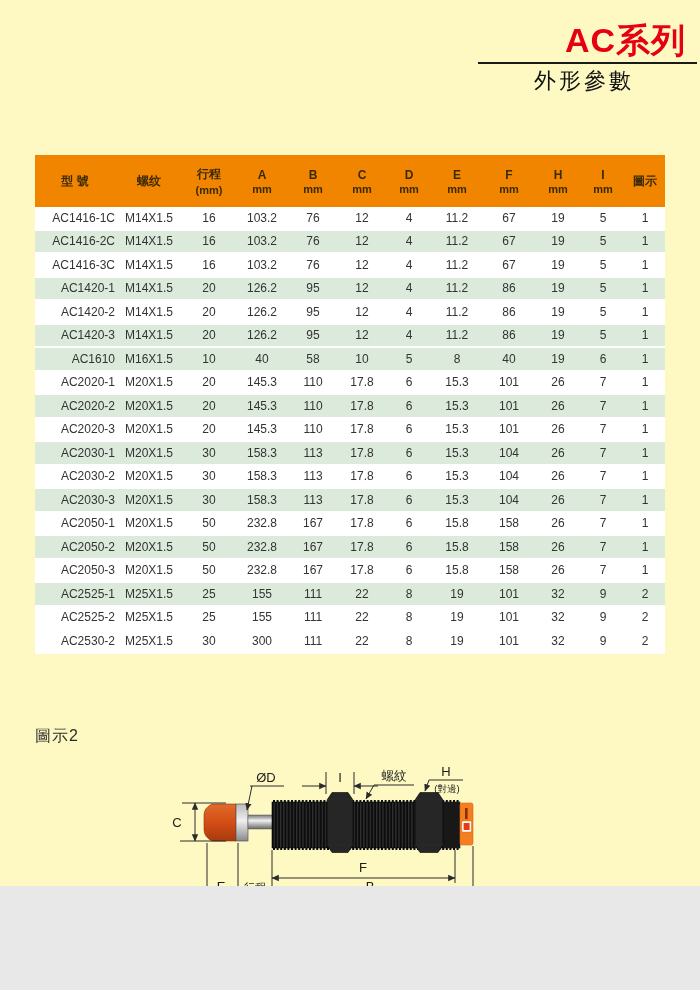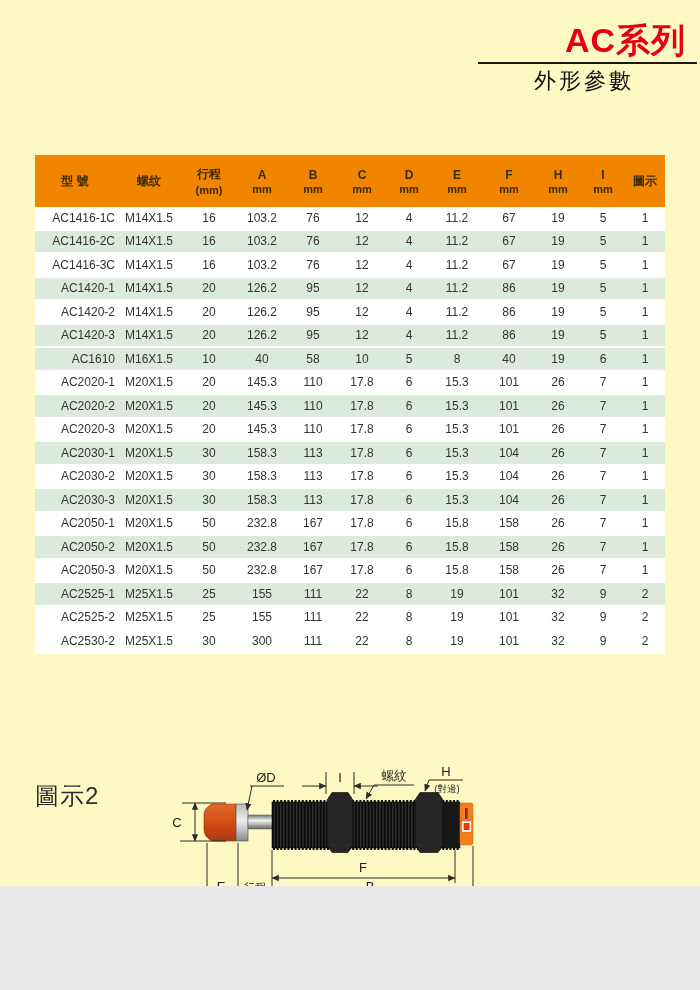--- a/index.html
+++ b/index.html
@@ -13,21 +13,21 @@
 
   
   .spec-table{position:absolute;left:35px;top:155px;width:630px;border-collapse:collapse;table-layout:fixed;}
   .spec-table th{background:#f28500;color:#3a2a05;font-weight:bold;height:52px;font-size:12px;padding:0;vertical-align:middle;text-align:center;margin-top:16px;}
   .spec-table th .sub{font-size:11px;font-weight:bold;margin-top:1px;}
   .spec-table td{height:21.5px;font-size:12px;color:#333;text-align:center;padding:0;border-bottom:2px solid #ffffff;background:#ffffff;}
   .spec-table tr.alt td{background:#dbeadb;}
   .spec-table td.model{text-align:right;padding-left:7px;}
 
   
-  .diagram-caption{position:absolute;left:35px;top:780px;font-size:24px;color:#2b2b2b;letter-spacing:1px;}
+  .diagram-caption{position:absolute;left:35px;top:726px;font-size:16px;color:#2b2b2b;letter-spacing:1px;}
   .diagram-svg{position:absolute;left:0;top:755px;}
   .dim{stroke:#2b2b2b;stroke-width:1;fill:none;}
   .dimtext{fill:#1c1c1c;font-family:"Liberation Sans","DejaVu Sans",sans-serif;}
 </style>
 </head>
 <body>
 
 <div class="page">
 
   <div class="series-title">AC系列</div>

